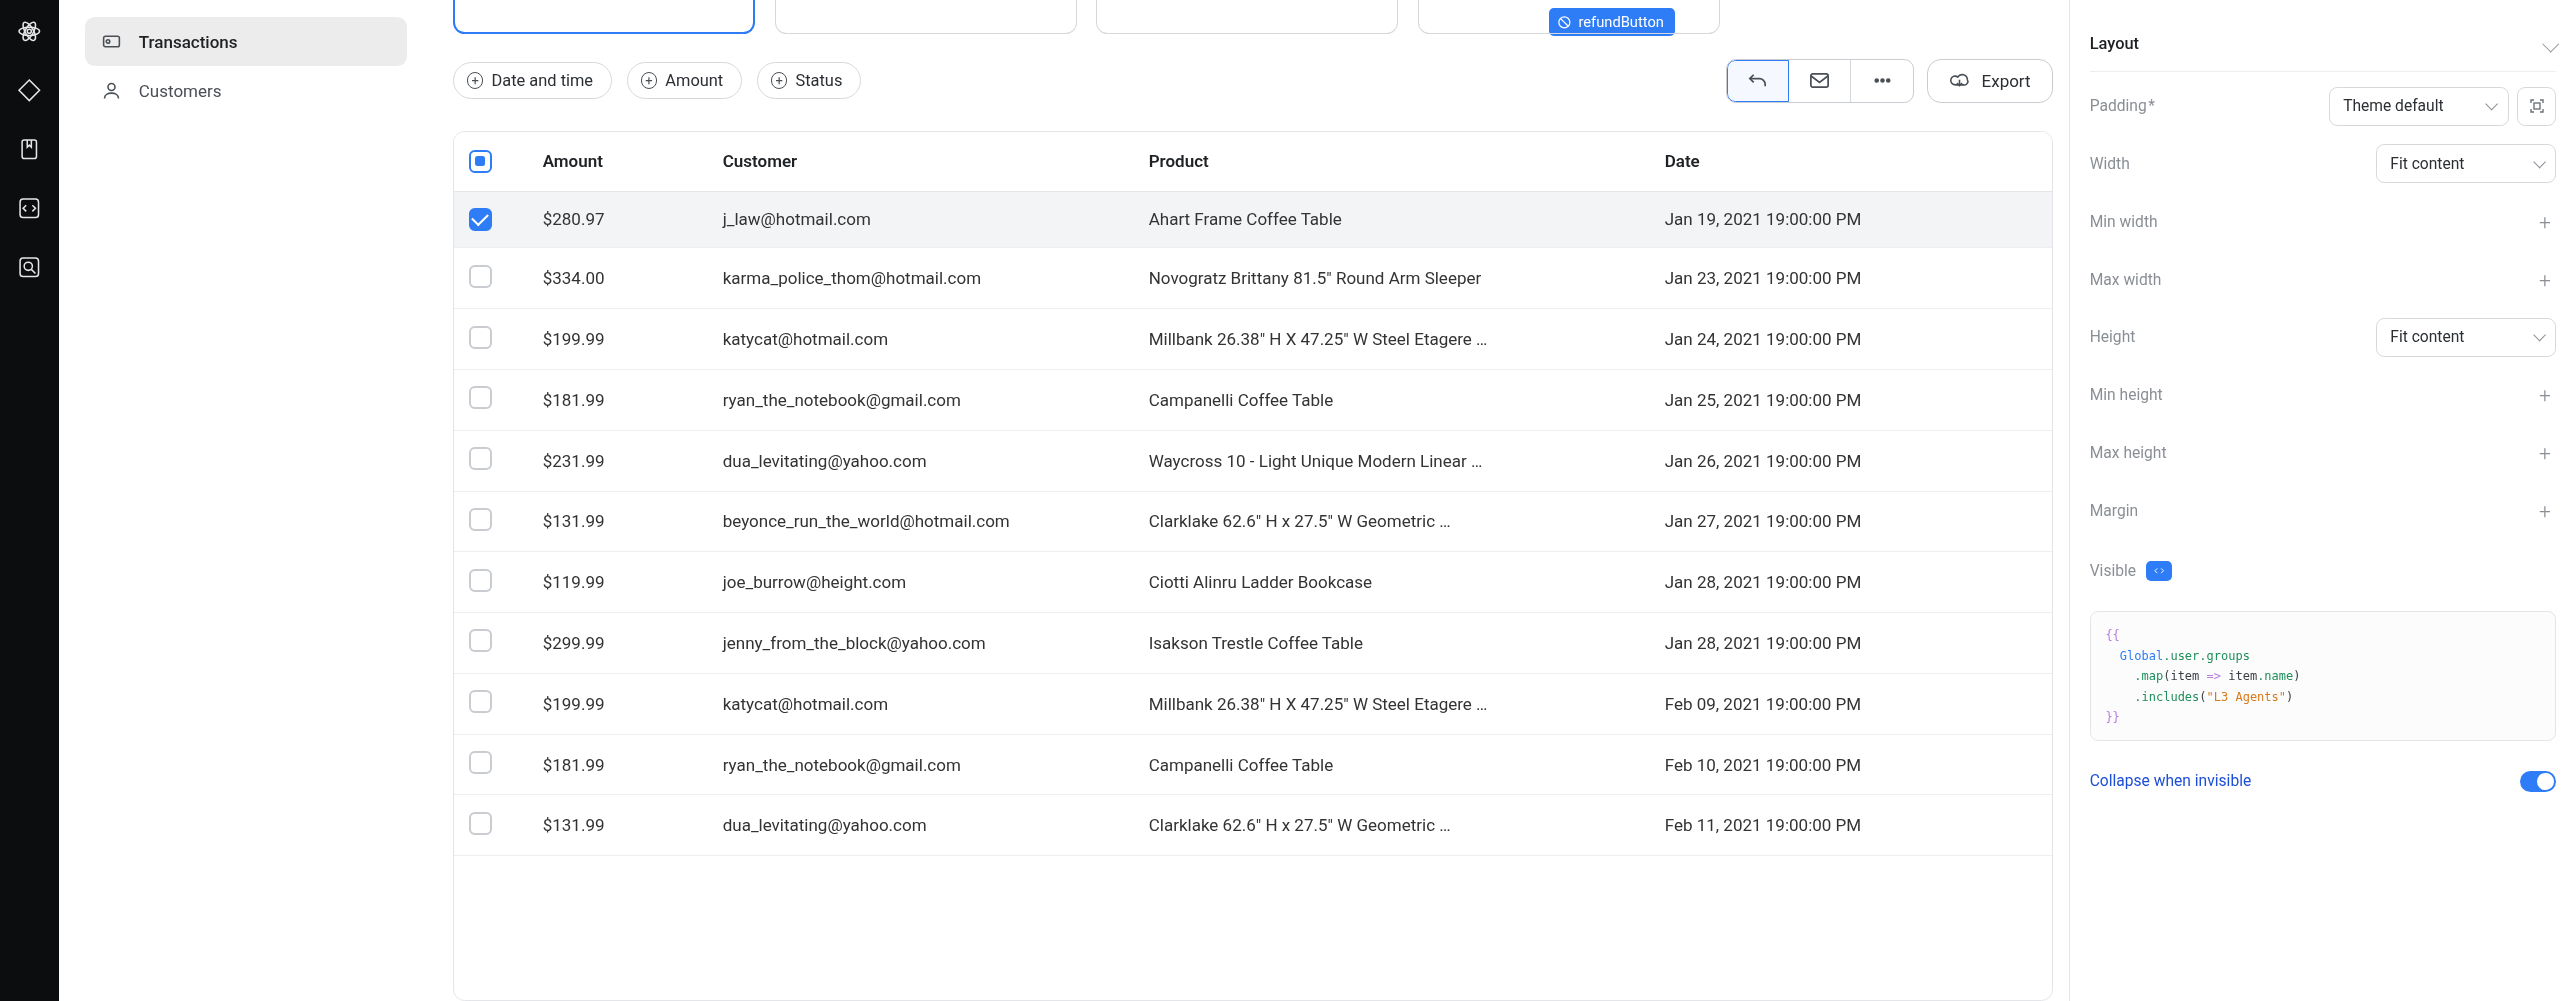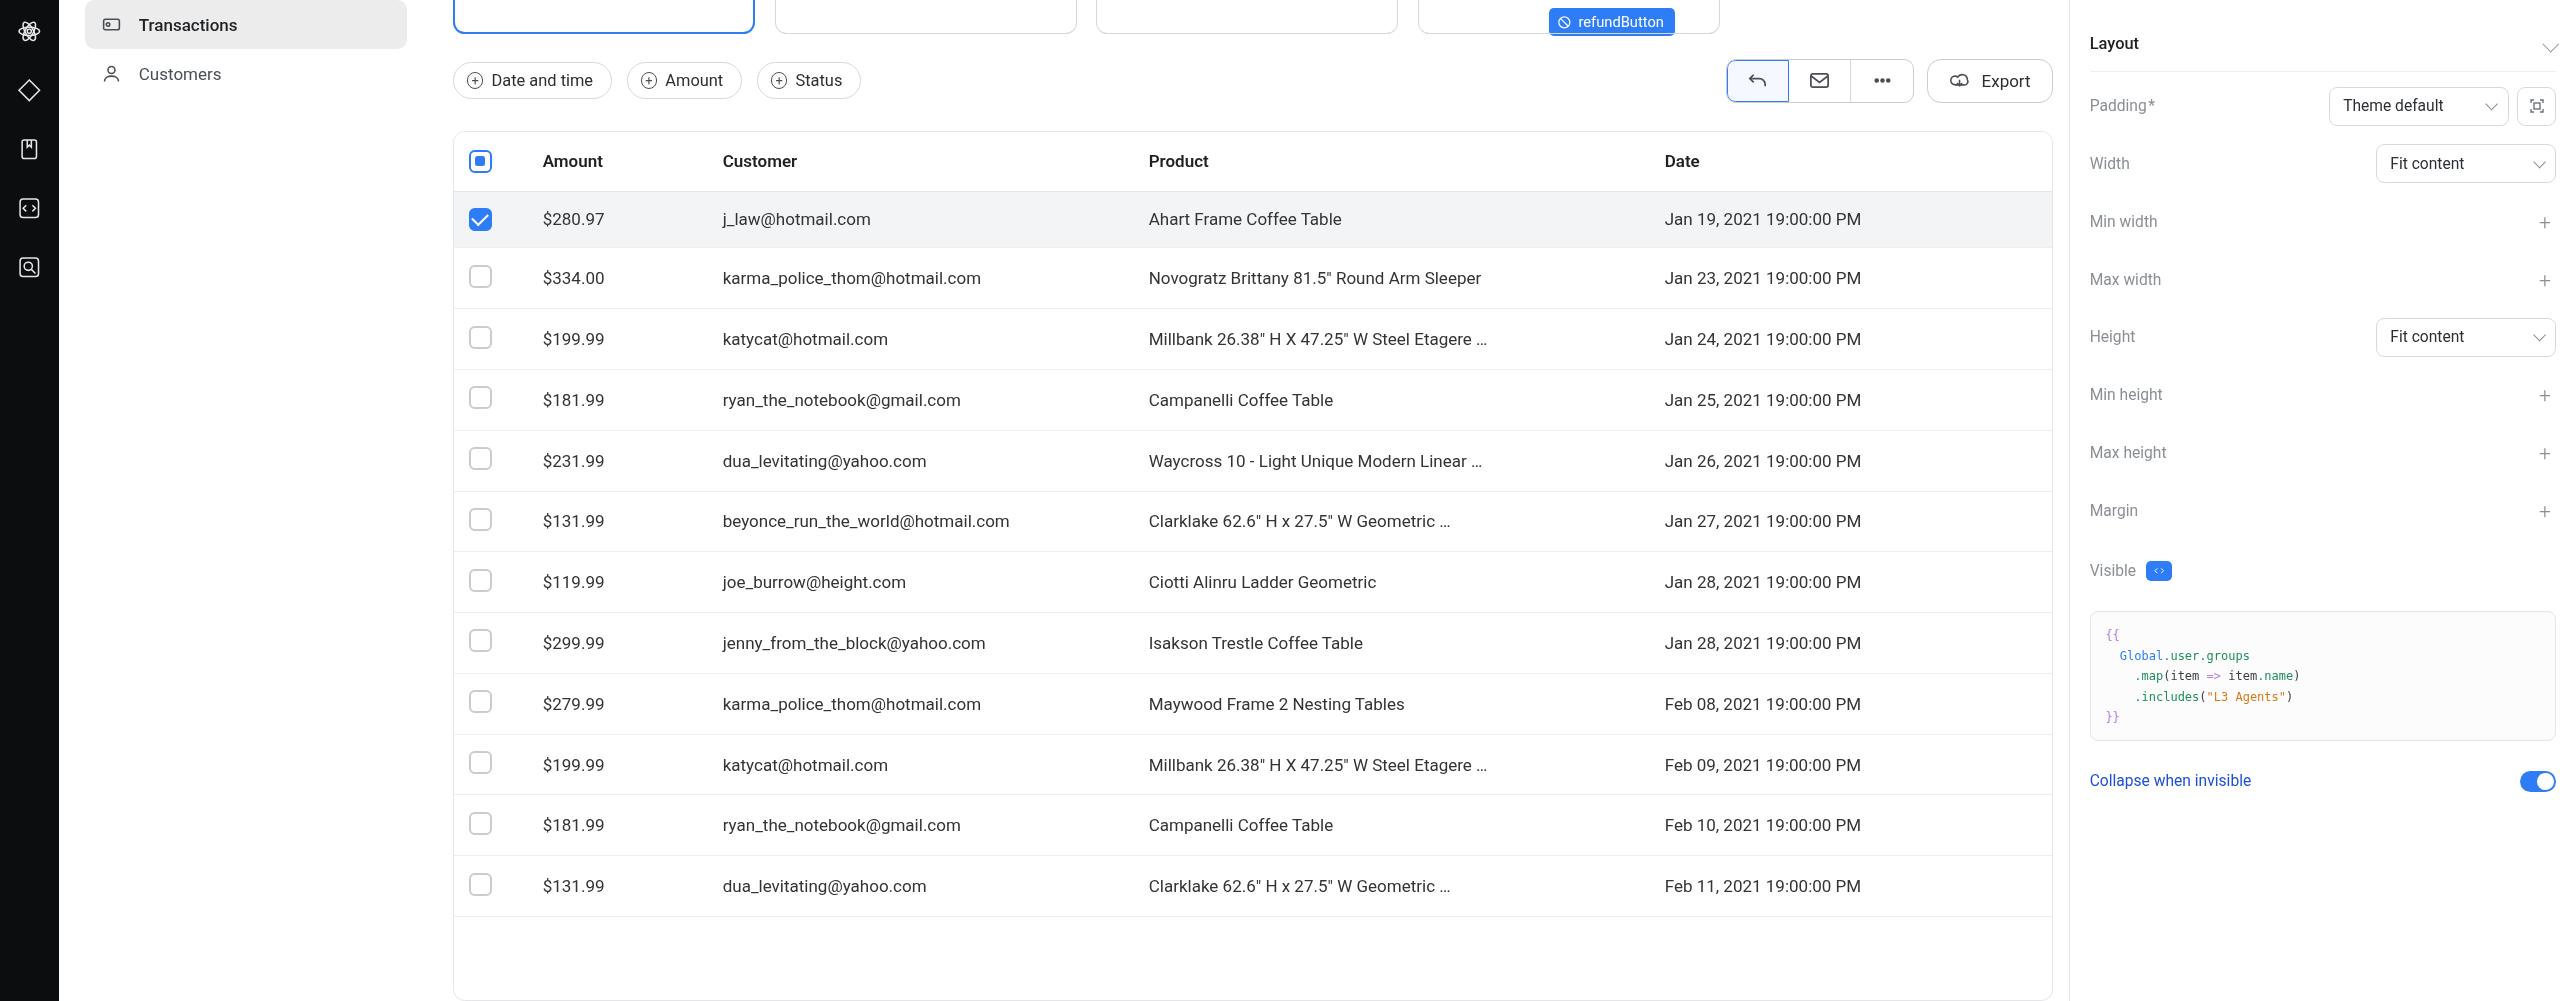--- a/index.html
+++ b/index.html
@@ -34,21 +34,21 @@
     justify-content: center;
     color: #e6e6e6;
     border-radius: 4.9px;
   }
   .rail-icon svg { width: 24.6px; height: 24.6px; stroke: currentColor; fill: none; stroke-width: 1.5; }
 
   
   .sidebar {
     width: 361px;
     background: #ffffff;
-    padding: 0 13px 0 26px;
+    padding: 17px 13px 0 26px;
   }
   .nav-item {
     display: flex;
     align-items: center;
     gap: 16.4px;
     height: 49px;
     padding: 0 16.4px;
     border-radius: 9.8px;
     color: #4a4f55;
     font-size: 17px;
@@ -569,36 +569,29 @@
               <td><span class="chk"></span></td>
               <td>$131.99</td>
               <td>beyonce_run_the_world@hotmail.com</td>
               <td>Clarklake 62.6" H x 27.5" W Geometric …</td>
               <td>Jan 27, 2021 19:00:00 PM</td>
             </tr>
             <tr>
               <td><span class="chk"></span></td>
               <td>$119.99</td>
               <td>joe_burrow@height.com</td>
-              <td>Ciotti Alinru Ladder Geometric</td>
+              <td>Ciotti Alinru Ladder Bookcase</td>
               <td>Jan 28, 2021 19:00:00 PM</td>
             </tr>
             <tr>
               <td><span class="chk"></span></td>
               <td>$299.99</td>
               <td>jenny_from_the_block@yahoo.com</td>
               <td>Isakson Trestle Coffee Table</td>
               <td>Jan 28, 2021 19:00:00 PM</td>
-            </tr>
-            <tr>
-              <td><span class="chk"></span></td>
-              <td>$279.99</td>
-              <td>karma_police_thom@hotmail.com</td>
-              <td>Maywood Frame 2 Nesting Tables</td>
-              <td>Feb 08, 2021 19:00:00 PM</td>
             </tr>
             <tr>
               <td><span class="chk"></span></td>
               <td>$199.99</td>
               <td>katycat@hotmail.com</td>
               <td>Millbank 26.38" H X 47.25" W Steel Etagere …</td>
               <td>Feb 09, 2021 19:00:00 PM</td>
             </tr>
             <tr>
               <td><span class="chk"></span></td>

